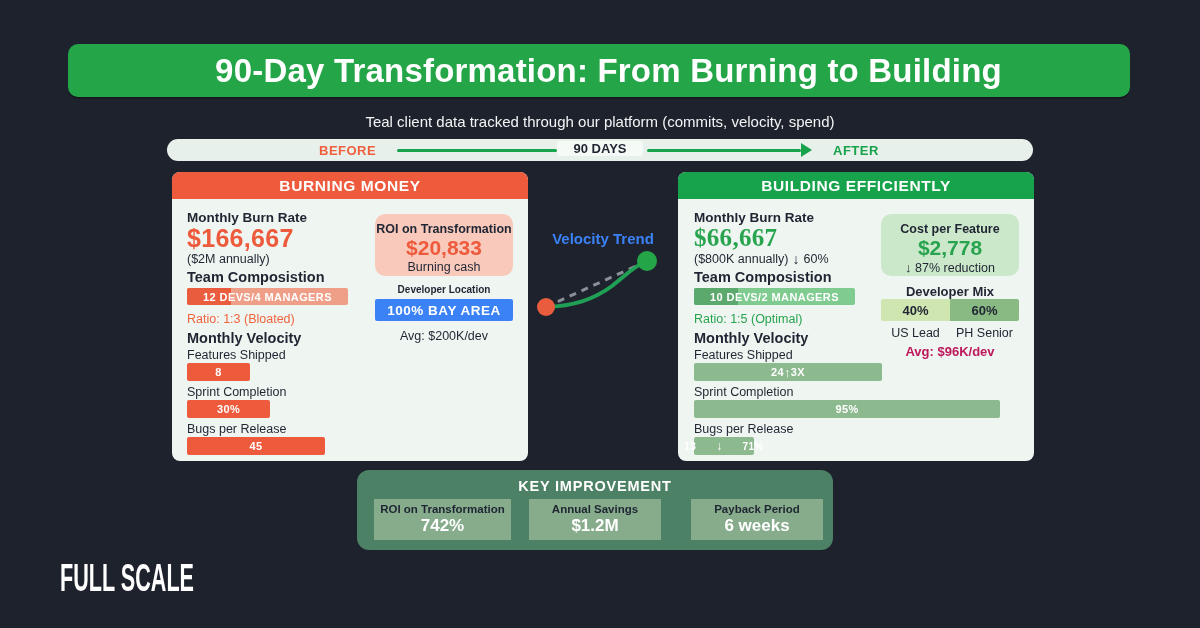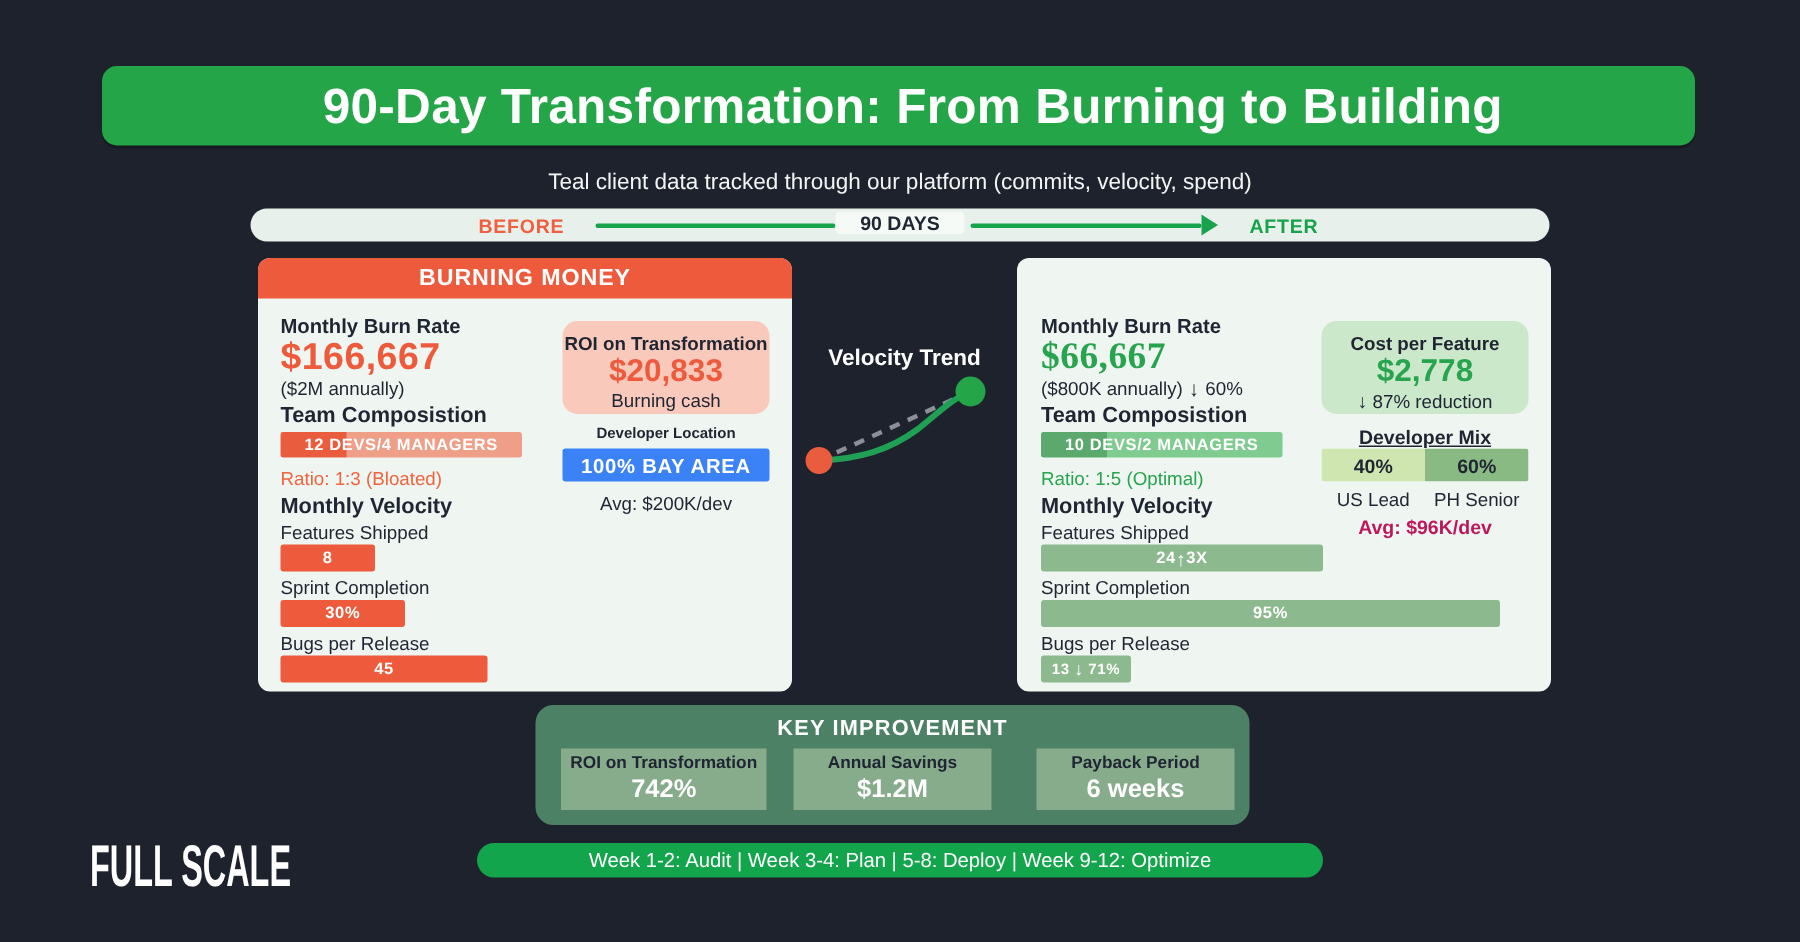--- a/index.html
+++ b/index.html
@@ -49,21 +49,21 @@
   .inline-row{display:flex;align-items:center;gap:4px;}
   
   .key-panel{left:357px;top:470px;width:476px;height:80px;background:#4d8165;border-radius:12px;}
   .key-title{position:absolute;left:0;top:8px;width:100%;text-align:center;color:#fff;font-weight:800;font-size:14.5px;letter-spacing:.8px;}
   .key-box{position:absolute;top:29px;height:41px;background:#86ac8c;display:flex;flex-direction:column;align-items:center;justify-content:center;gap:1px;}
   .key-box .k-lbl{color:#1f2532;font-weight:800;font-size:11.5px;}
   .key-box .k-val{color:#fff;font-weight:800;font-size:17px;}
   
   .logo{left:60px;top:556px;color:#fff;font-weight:700;font-size:27px;letter-spacing:0px;transform:scale(.8,1.45);transform-origin:left top;white-space:nowrap;}
   .week-pill{left:318px;top:562px;width:564px;height:23px;background:#12a54b;border-radius:12px;display:flex;align-items:center;justify-content:center;color:#fff;font-size:13.5px;}
-  .vt-title{left:538px;top:230px;width:130px;text-align:center;color:#ffffff;font-weight:800;font-size:15px;}
+  .vt-title{left:538px;top:230px;width:130px;text-align:center;color:#3b82f6;font-weight:800;font-size:15px;}
 </style>
 </head>
 <body>
 
 <div class="canvas">
 
   <div class="abs title-banner">
     <span>90-Day Transformation: From Burning to Building</span>
   </div>
   <div class="abs subtitle">Teal client data tracked through our platform (commits, velocity, spend)</div>
@@ -111,20 +111,21 @@
 
   <div class="abs vt-title">Velocity Trend</div>
   <svg class="abs" style="left:528px;top:248px;" width="144" height="80" viewBox="0 0 144 80">
     <line x1="18" y1="59" x2="119" y2="13" stroke="#8a8f98" stroke-width="3" stroke-dasharray="7 6"></line>
     <path d="M18,59 C45,58 65,52 84,38 C98,27 106,18 119,13" fill="none" stroke="#1fa055" stroke-width="4"></path>
     <circle cx="18" cy="59" r="9" fill="#ea5c3e"></circle>
     <circle cx="119" cy="13" r="10" fill="#24a547"></circle>
   </svg>
 
   <div class="abs card after">
+    <div class="card-header hdr-green">BUILDING EFFICIENTLY</div>
 
     <div class="abs lbl-md" style="left:16px;top:38px;">Monthly Burn Rate</div>
     <div class="abs big-green" style="left:16px;top:52px;">$66,667</div>
     <div class="abs inline-row" style="left:16px;top:79px;">
       <span class="lbl-sm">($800K annually)</span>
       <span class="arrow" style="color:#1f2532;font-size:14px;">↓</span>
       <span class="lbl-sm">60%</span>
     </div>
 
     <div class="abs lbl-lg" style="left:16px;top:97px;">Team Composistion</div>
@@ -137,35 +138,35 @@
     <div class="abs lbl-lg" style="left:16px;top:158px;">Monthly Velocity</div>
     <div class="abs lbl-sm" style="left:16px;top:176px;">Features Shipped</div>
     <div class="bar" style="left:16px;top:191px;width:188px;height:18px;background:#8cb98e;gap:0;">
       <span>24</span>
       <span class="arrow" style="font-size:13px;">↑</span>
       <span>3X</span>
     </div>
     <div class="abs lbl-sm" style="left:16px;top:213px;">Sprint Completion</div>
     <div class="bar" style="left:16px;top:228px;width:306px;height:18px;background:#8cb98e;">95%</div>
     <div class="abs lbl-sm" style="left:16px;top:250px;">Bugs per Release</div>
-    <div class="bar" style="left:16px;top:265px;width:60px;height:18px;background:#8cb98e;gap:3px;font-size:10px;">
+    <div class="bar" style="left:16px;top:265px;width:60px;height:18px;background:#8cb98e;gap:20px;font-size:10px;">
       <span>13</span>
       <span class="arrow" style="font-size:12px;">↓</span>
       <span>71%</span>
     </div>
 
     <div class="side-box" style="top:42px;height:62px;background:#cbe8ca;">
       <div class="lbl-md" style="margin-top:8px;font-size:12.5px;">Cost per Feature</div>
       <div style="color:#28a44f;font-weight:800;font-size:21px;">$2,778</div>
       <div class="lbl-sm">
         <span class="arrow" style="font-size:13px;">↓</span>
         <span>87% reduction</span>
       </div>
     </div>
-    <div class="side-box lbl-md" style="top:112px;font-size:13px;text-decoration:underline;">Developer Mix</div>
+    <div class="side-box lbl-md" style="top:112px;font-size:13px;">Developer Mix</div>
     <div class="side-box" style="top:127px;height:22px;display:flex;border-radius:2px;overflow:hidden;">
       <span style="flex:1;background:#cfe6b0;display:flex;align-items:center;justify-content:center;color:#1f2532;font-weight:800;font-size:13px;">40%</span>
       <span style="flex:1;background:#8aba84;display:flex;align-items:center;justify-content:center;color:#1f2532;font-weight:800;font-size:13px;">60%</span>
     </div>
     <div class="side-box" style="top:154px;display:flex;">
       <span class="lbl-sm" style="flex:1;text-align:center;">US Lead</span>
       <span class="lbl-sm" style="flex:1;text-align:center;">PH Senior</span>
     </div>
     <div class="side-box" style="top:172px;color:#be185d;font-weight:800;font-size:13px;">Avg: $96K/dev</div>
   </div>
@@ -180,15 +181,14 @@
       <span class="k-lbl">Annual Savings</span>
       <span class="k-val">$1.2M</span>
     </div>
     <div class="key-box" style="left:334px;width:132px;">
       <span class="k-lbl">Payback Period</span>
       <span class="k-val">6 weeks</span>
     </div>
   </div>
 
   <div class="abs logo">FULL SCALE</div>
-  <div class="abs week-pill">Week 1-2: Audit | Week 3-4: Plan | 5-8: Deploy | Week 9-12: Optimize</div>
 
 </div>
 
 </body></html>

